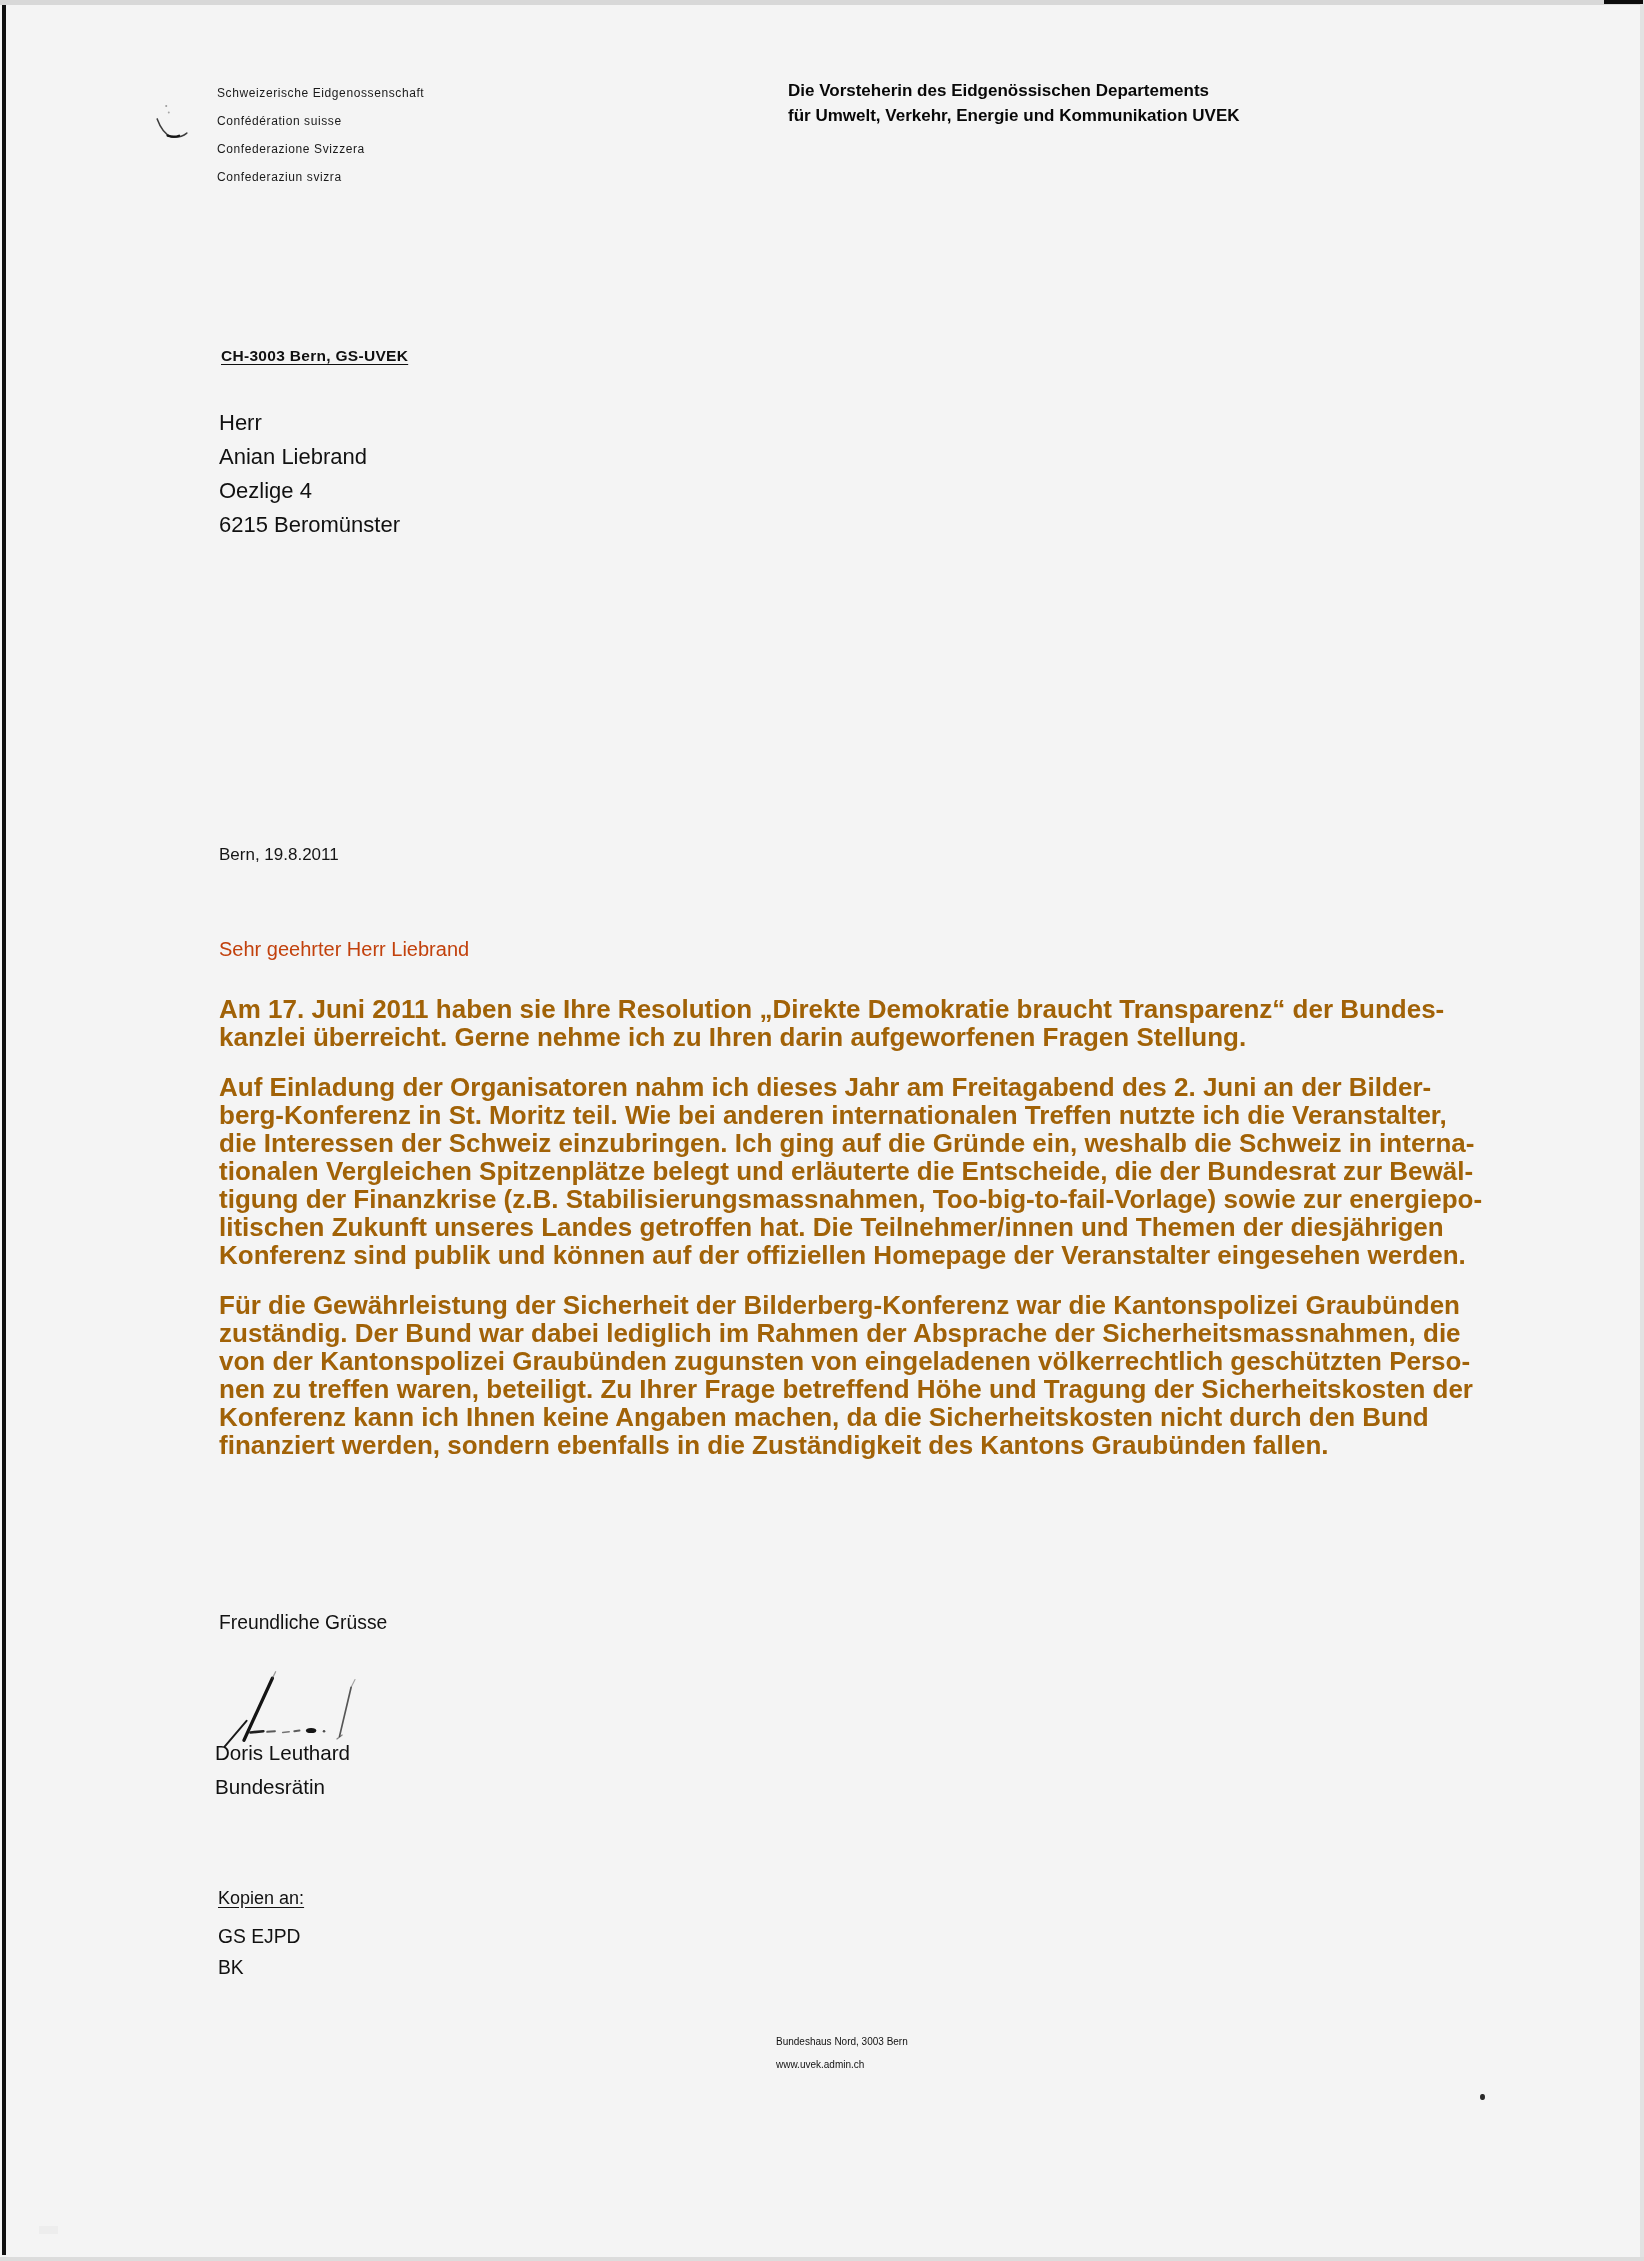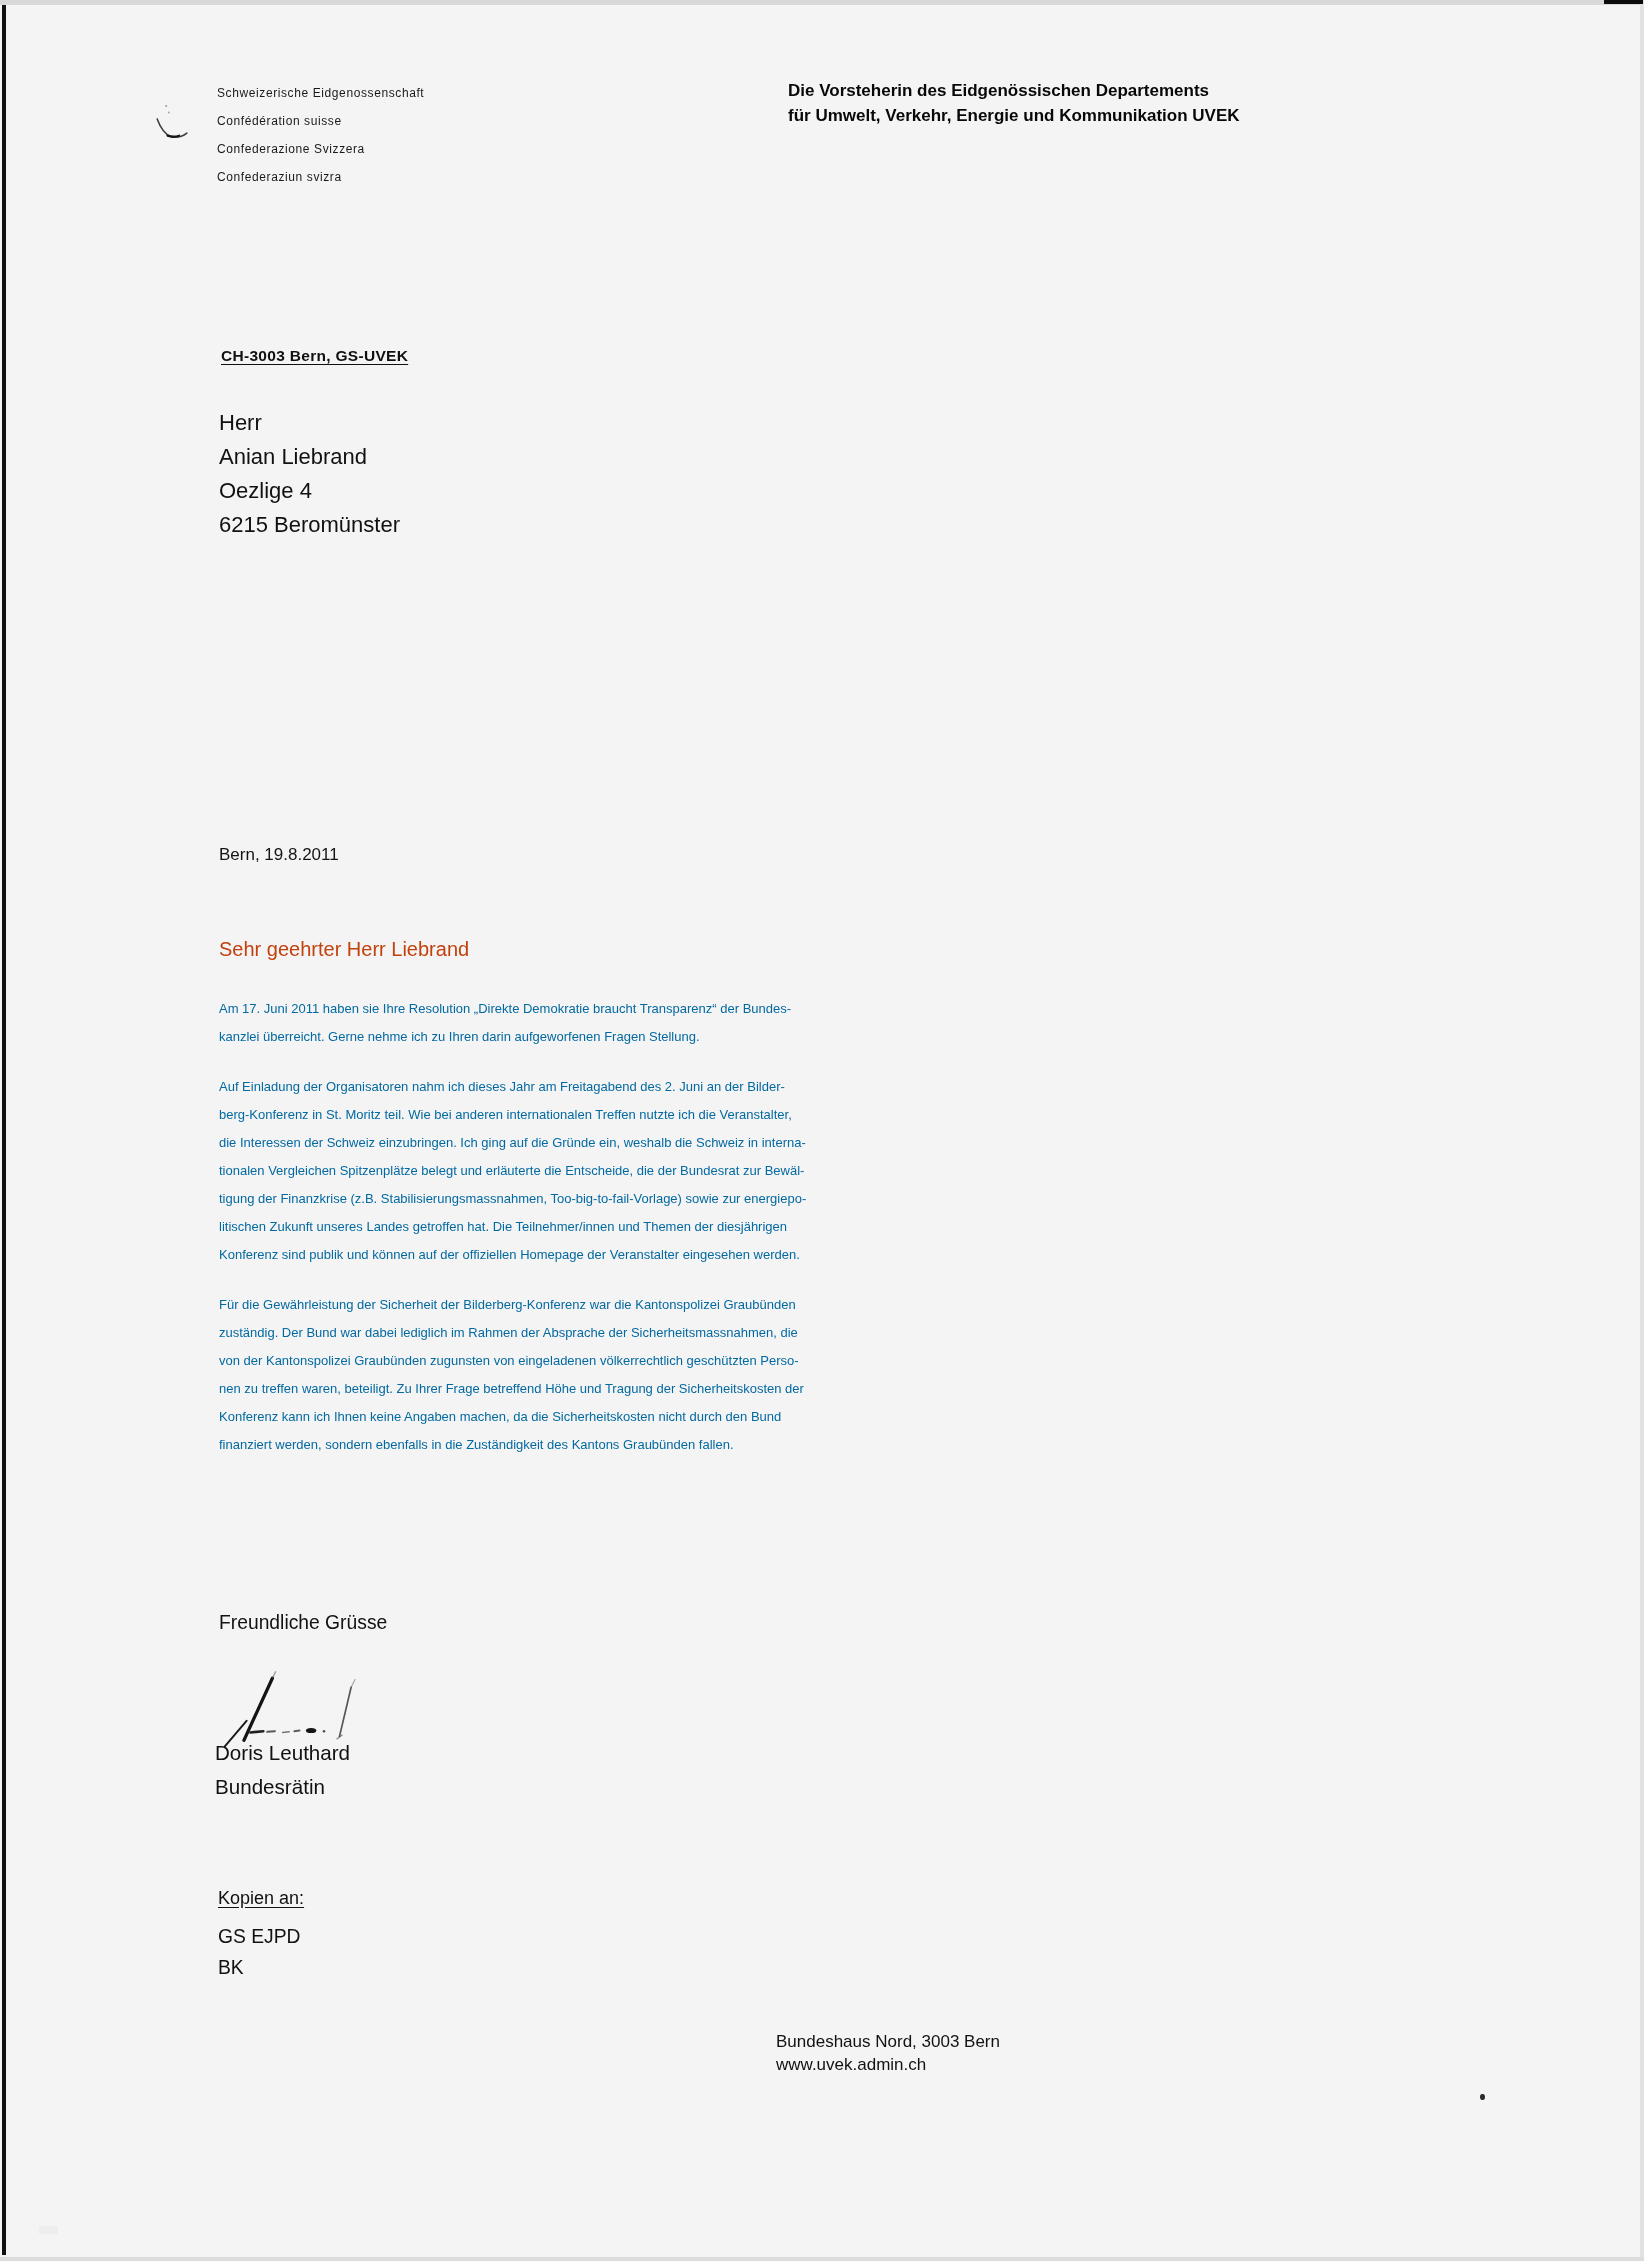--- a/index.html
+++ b/index.html
@@ -164,24 +164,25 @@
   .body-text {
     position: absolute;
     left: 219px;
     top: 995px;
     width: 1264px;
   }
   .para {
     margin: 0 0 22px 0;
   }
   .para-line {
-    font-size: 13px;
+    font-size: 26px;
     line-height: 28px;
-    color: #0369a1;
+    color: #a16207;
     white-space: pre;
+    font-weight: bold;
   }
 
   
   .closing {
     position: absolute;
     left: 219px;
     top: 1612px;
     font-size: 19.3px;
     color: #121212;
   }
@@ -232,21 +233,21 @@
   }
 
   
   .footer {
     position: absolute;
     left: 776px;
     top: 2031px;
     width: 580px;
   }
   .footer-line {
-    font-size: 17px;
+    font-size: 10px;
     line-height: 22.6px;
     color: #121212;
     white-space: nowrap;
   }
 </style>
 </head>
 <body>
 
 <div class="page">
 

